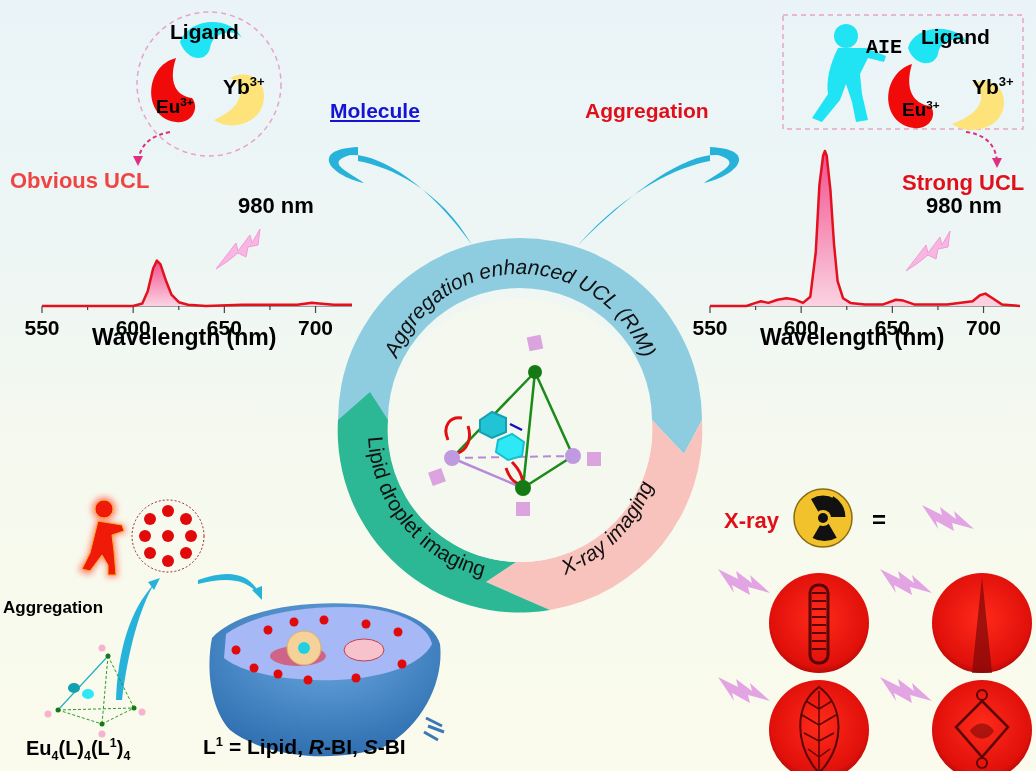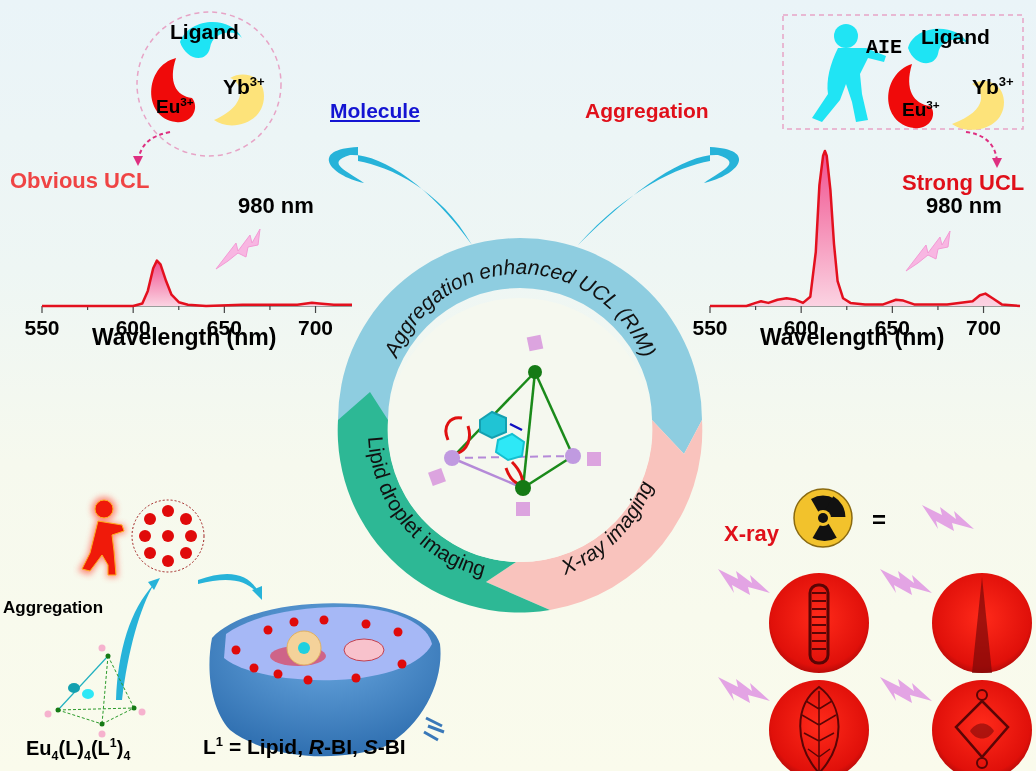--- a/index.html
+++ b/index.html
@@ -244,21 +244,21 @@
   <ellipse cx="92" cy="58" rx="28" ry="10" fill="#e0405a" opacity="0.7"></ellipse>
   <circle cx="98" cy="50" r="17" fill="#f4d29a" stroke="#e0b060"></circle>
   <circle cx="98" cy="50" r="6" fill="#20d0e0"></circle>
   <ellipse cx="158" cy="52" rx="20" ry="11" fill="#f8c2cc" stroke="#c04050" stroke-width="1"></ellipse>
   <path d="M220,120 L236,128 M222,128 L238,134 M218,134 L232,142" stroke="#3a78b8" stroke-width="3"></path>
 </svg>
 <div class="lbl" style="left:203px;top:735px;font-size:21px;color:#000;">
   <span>L</span><sup>1</sup><span> = Lipid, </span><i>R</i><span>-BI, </span><i>S</i><span>-BI</span>
 </div>
 
-<div class="lbl" style="left:724px;top:508px;font-size:22px;color:#e0101a;margin-top:13px;">X-ray</div>
+<div class="lbl" style="left:724px;top:508px;font-size:22px;color:#e0101a;">X-ray</div>
 <svg width="64" height="64" style="left:793px;top:488px;">
   <circle cx="30" cy="30" r="29" fill="#f2c22c" stroke="#8a6a10" stroke-width="1.5"></circle>
   <g fill="#111">
     <circle cx="30" cy="30" r="5"></circle>
     <path d="M30,30 L18,9 A24,24 0 0 1 42,9 Z" transform="translate(0,2)"></path>
     <path d="M30,30 L6,30 A24,24 0 0 1 18,9 Z" transform="rotate(120 30 30) translate(0,2)"></path>
     <path d="M30,30 L6,30 A24,24 0 0 1 18,9 Z" transform="rotate(240 30 30) translate(0,2)"></path>
   </g>
   <circle cx="30" cy="30" r="8" fill="#f2c22c"></circle>
     <circle cx="30" cy="30" r="5" fill="#111"></circle>

